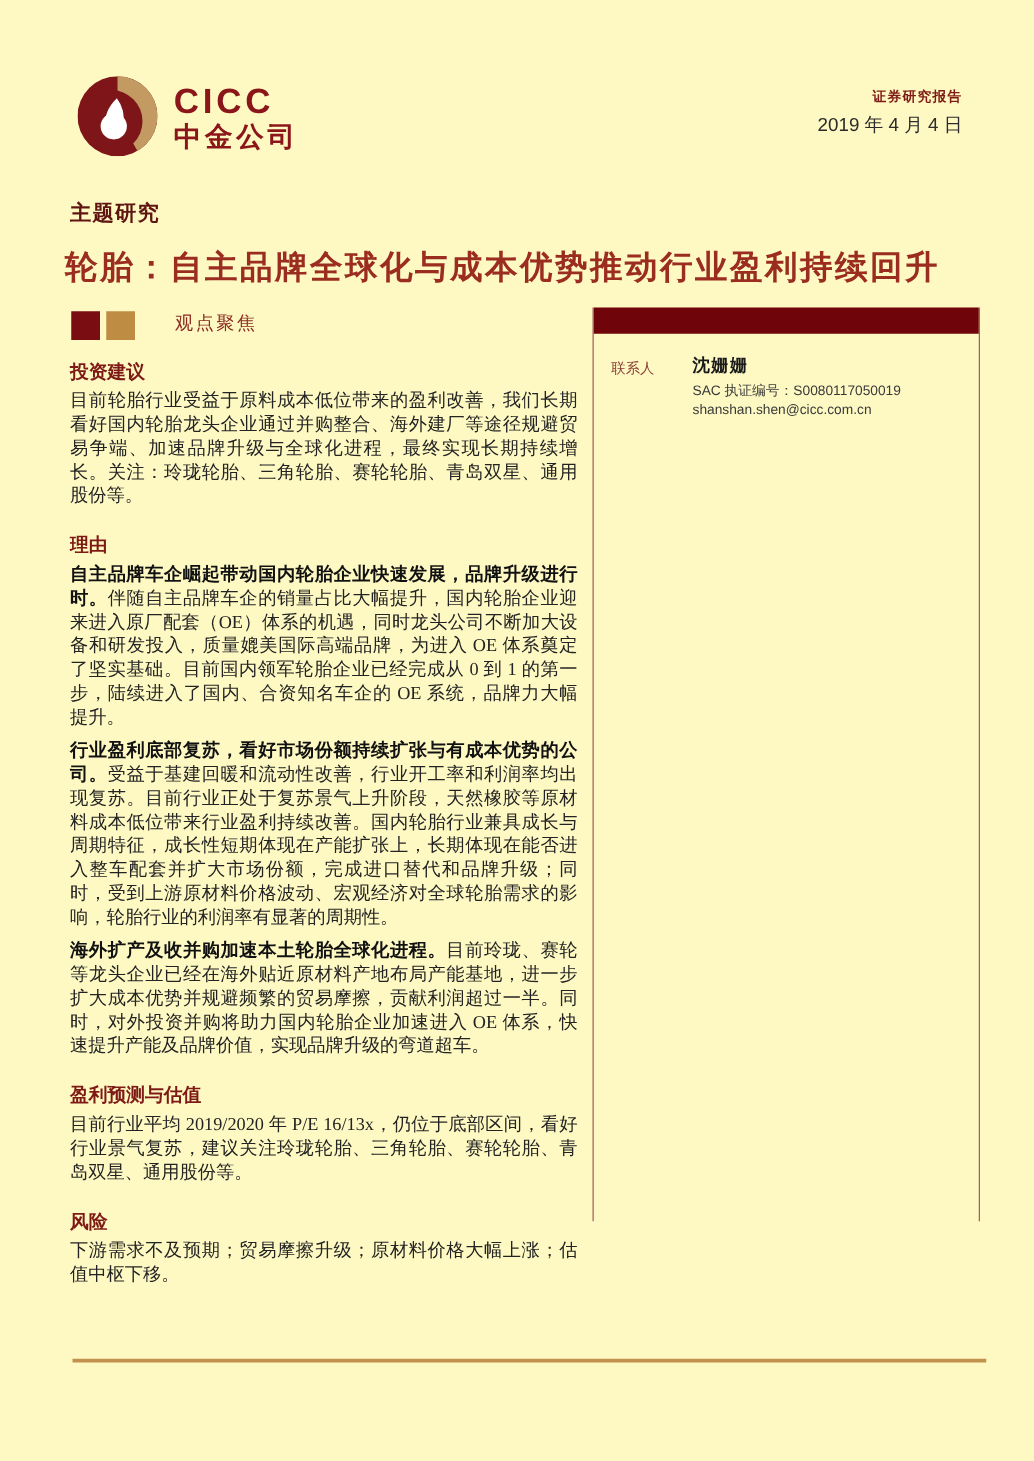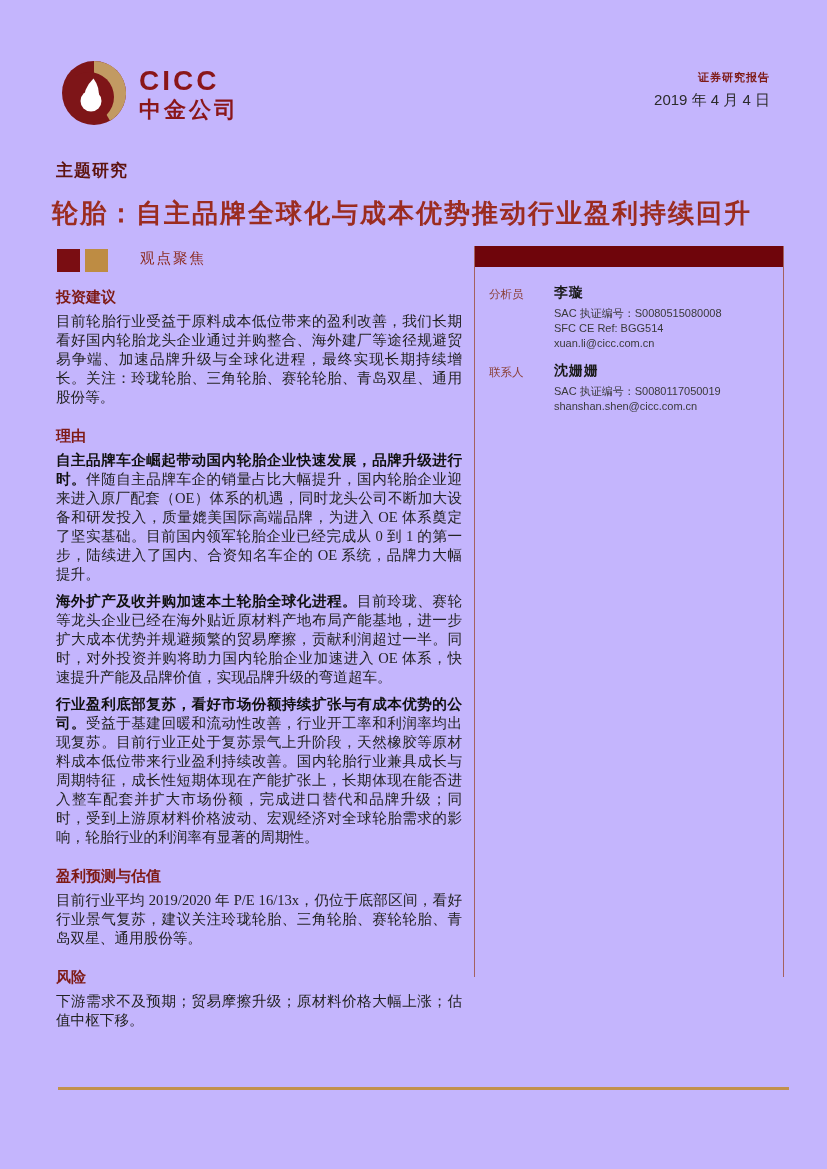--- a/index.html
+++ b/index.html
@@ -1,17 +1,17 @@
 <!DOCTYPE html>
 <html><head>
 <meta charset="utf-8">
 <style>
   html,body{margin:0;padding:0;background:#ffffff;}
   .page{
-    position:relative;width:827px;height:1169px;background:#c4b5fd;overflow:hidden;
+    position:relative;width:827px;height:1169px;background:#fef9c3;overflow:hidden;
     font-family:"Liberation Serif","DejaVu Serif",serif;color:#232323;
   }
   
   .logo-mark{position:absolute;left:62px;top:61px;width:64px;height:64px;}
   .brand-text{position:absolute;left:139px;top:67px;line-height:1;}
   .brand-word{font-family:"Liberation Sans","DejaVu Sans",sans-serif;font-weight:bold;
     font-size:28px;letter-spacing:3px;color:#8A1619;}
   .brand-cn{font-weight:bold;font-size:22px;letter-spacing:3px;color:#8A1619;margin-top:4px;}
   .header-meta{position:absolute;right:57px;top:70px;text-align:right;}
   .report-label{color:#7E1B16;font-size:11px;font-weight:bold;letter-spacing:1px;}
@@ -83,49 +83,40 @@
   <div class="col-left">
 
     <div class="sec">
       <div class="sec-h">投资建议</div>
       <p><span class="lead"></span><span>目前轮胎行业受益于原料成本低位带来的盈利改善，我们长期看好国内轮胎龙头企业通过并购整合、海外建厂等途径规避贸易争端、加速品牌升级与全球化进程，最终实现长期持续增长。关注：玲珑轮胎、三角轮胎、赛轮轮胎、青岛双星、通用股份等。</span></p>
     </div>
 
     <div class="sec">
       <div class="sec-h">理由</div>
       <p><span class="lead">自主品牌车企崛起带动国内轮胎企业快速发展，品牌升级进行时。</span><span>伴随自主品牌车企的销量占比大幅提升，国内轮胎企业迎来进入原厂配套（OE）体系的机遇，同时龙头公司不断加大设备和研发投入，质量媲美国际高端品牌，为进入 OE 体系奠定了坚实基础。目前国内领军轮胎企业已经完成从 0 到 1 的第一步，陆续进入了国内、合资知名车企的 OE 系统，品牌力大幅提升。</span></p>
+      <p><span class="lead">行业盈利底部复苏，看好市场份额持续扩张与有成本优势的公司。</span><span>受益于基建回暖和流动性改善，行业开工率和利润率均出现复苏。目前行业正处于复苏景气上升阶段，天然橡胶等原材料成本低位带来行业盈利持续改善。国内轮胎行业兼具成长与周期特征，成长性短期体现在产能扩张上，长期体现在能否进入整车配套并扩大市场份额，完成进口替代和品牌升级；同时，受到上游原材料价格波动、宏观经济对全球轮胎需求的影响，轮胎行业的利润率有显著的周期性。</span></p>
       <p><span class="lead">海外扩产及收并购加速本土轮胎全球化进程。</span><span>目前玲珑、赛轮等龙头企业已经在海外贴近原材料产地布局产能基地，进一步扩大成本优势并规避频繁的贸易摩擦，贡献利润超过一半。同时，对外投资并购将助力国内轮胎企业加速进入 OE 体系，快速提升产能及品牌价值，实现品牌升级的弯道超车。</span></p>
-      <p><span class="lead">行业盈利底部复苏，看好市场份额持续扩张与有成本优势的公司。</span><span>受益于基建回暖和流动性改善，行业开工率和利润率均出现复苏。目前行业正处于复苏景气上升阶段，天然橡胶等原材料成本低位带来行业盈利持续改善。国内轮胎行业兼具成长与周期特征，成长性短期体现在产能扩张上，长期体现在能否进入整车配套并扩大市场份额，完成进口替代和品牌升级；同时，受到上游原材料价格波动、宏观经济对全球轮胎需求的影响，轮胎行业的利润率有显著的周期性。</span></p>
     </div>
 
     <div class="sec">
       <div class="sec-h">盈利预测与估值</div>
       <p><span class="lead"></span><span>目前行业平均 2019/2020 年 P/E 16/13x，仍位于底部区间，看好行业景气复苏，建议关注玲珑轮胎、三角轮胎、赛轮轮胎、青岛双星、通用股份等。</span></p>
     </div>
 
     <div class="sec">
       <div class="sec-h">风险</div>
       <p><span class="lead"></span><span>下游需求不及预期；贸易摩擦升级；原材料价格大幅上涨；估值中枢下移。</span></p>
     </div>
 
   </div>
 
   <div class="col-right">
     <div class="col-right-bar"></div>
     <div class="contact-list">
 
-      <div class="person">
-        <div class="role">分析员</div>
-        <div class="pinfo">
-          <div class="pname">李璇</div>
-          <div class="pline">SAC 执证编号：S0080515080008</div>
-          <div class="pline">SFC CE Ref: BGG514</div>
-          <div class="pline">xuan.li@cicc.com.cn</div>
-        </div>
-      </div>
 
       <div class="person">
         <div class="role">联系人</div>
         <div class="pinfo">
           <div class="pname">沈姗姗</div>
           <div class="pline">SAC 执证编号：S0080117050019</div>
           <div class="pline">shanshan.shen@cicc.com.cn</div>
         </div>
       </div>
 

